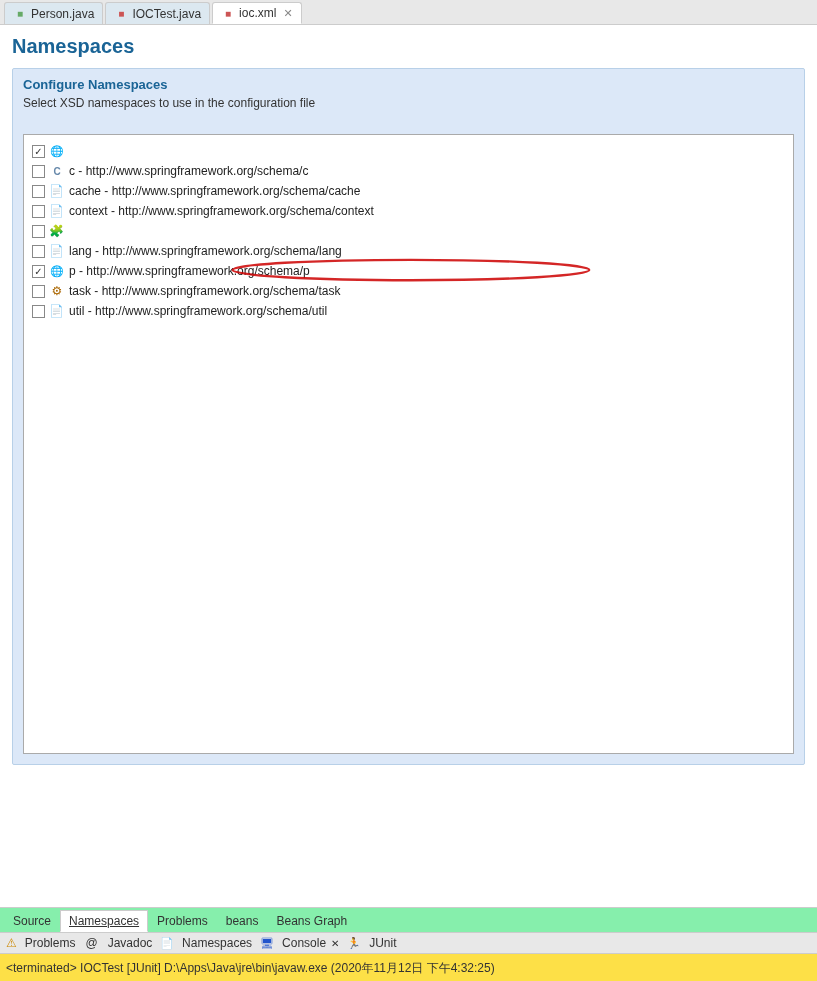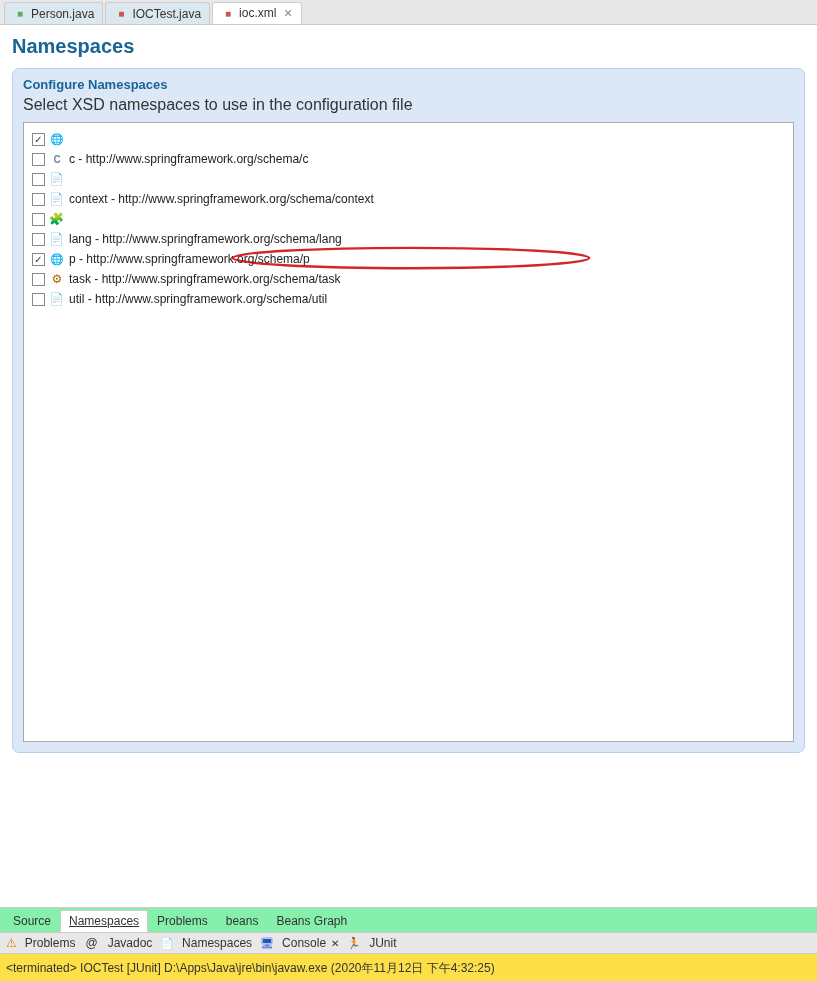--- a/index.html
+++ b/index.html
@@ -57,34 +57,34 @@
       font-size: 20px;
       font-weight: bold;
       color: #1a6496;
       margin-bottom: 10px;
     }
 
     
     .configure-panel {
       border: 1px solid #b8d0e8;
       background: #dce8f8;
-      border-radius: 7px;
+      border-radius: 2px;
       padding: 8px 10px 10px 10px;
       margin-bottom: 10px;
     }
     .configure-title {
       font-size: 13px;
       font-weight: bold;
       color: #1a6496;
       margin-bottom: 4px;
     }
     .configure-desc {
-      font-size: 16px;
-      color: #333;
-      margin-bottom: 8px;
+      font-size: 12px;
+      color: #333;
+      margin-bottom: 24px;
     }
 
     
     .namespace-list-container {
       border: 1px solid #aaa;
       background: #fff;
       padding: 6px 4px;
       min-height: 620px;
     }
     .namespace-item {
@@ -251,20 +251,21 @@
 
         <div class="namespace-item">
           <div class="ns-checkbox"></div>
           <span class="ns-icon" style="color:#6688aa;font-size:10px;font-weight:bold;">C</span>
           <span class="ns-text">c - http://www.springframework.org/schema/c</span>
         </div>
 
         <div class="namespace-item">
           <div class="ns-checkbox"></div>
           <span class="ns-icon" style="color:#556688;font-size:12px;">📄</span>
+          <span class="ns-text">cache - http://www.springframework.org/schema/cache</span>
         </div>
 
         <div class="namespace-item">
           <div class="ns-checkbox"></div>
           <span class="ns-icon" style="color:#556688;font-size:12px;">📄</span>
           <span class="ns-text">context - http://www.springframework.org/schema/context</span>
         </div>
 
         <div class="namespace-item">
           <div class="ns-checkbox"></div>

